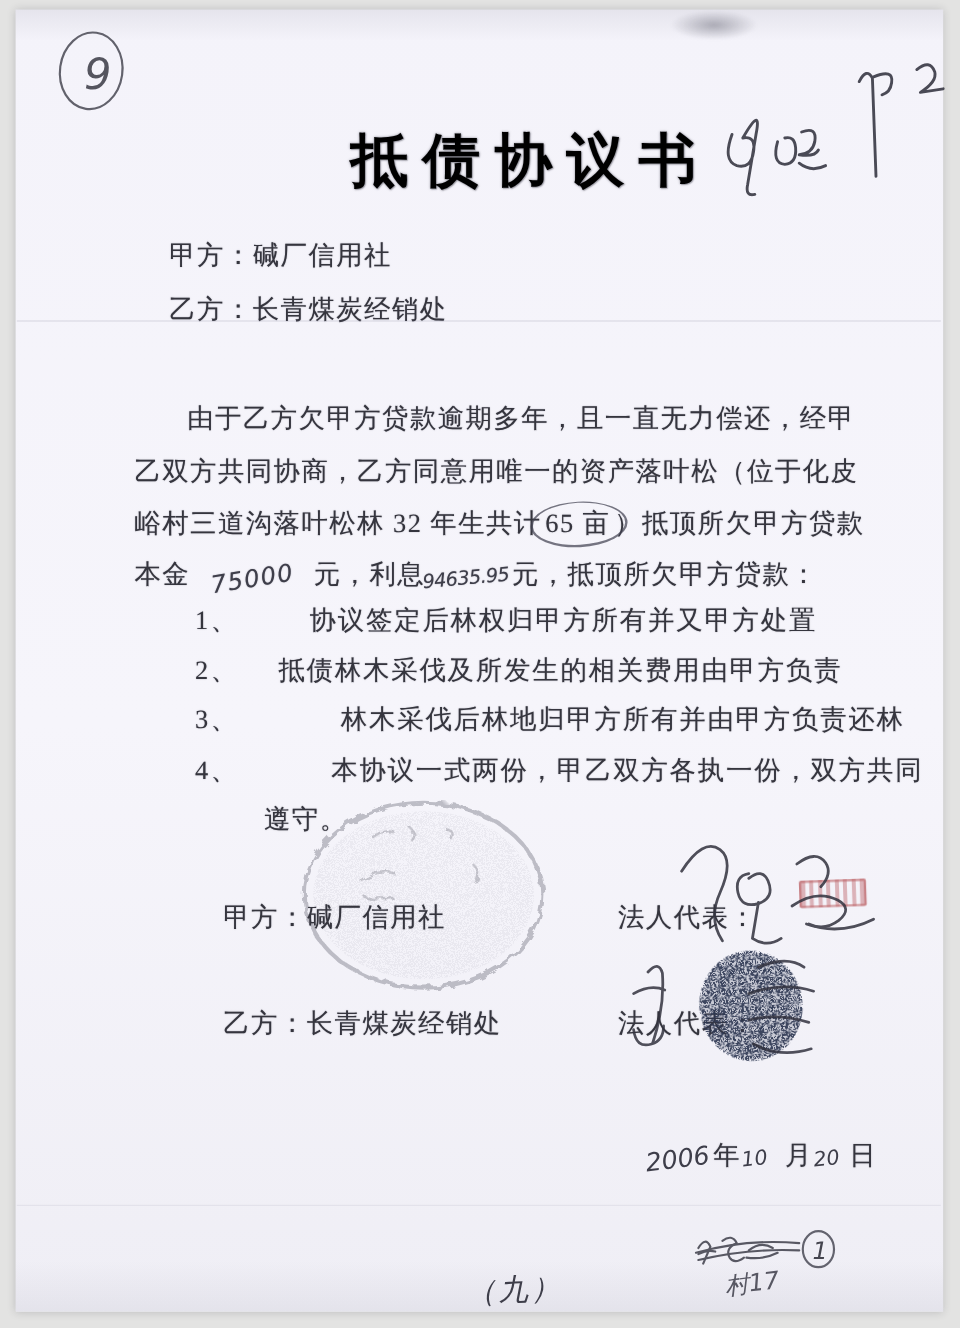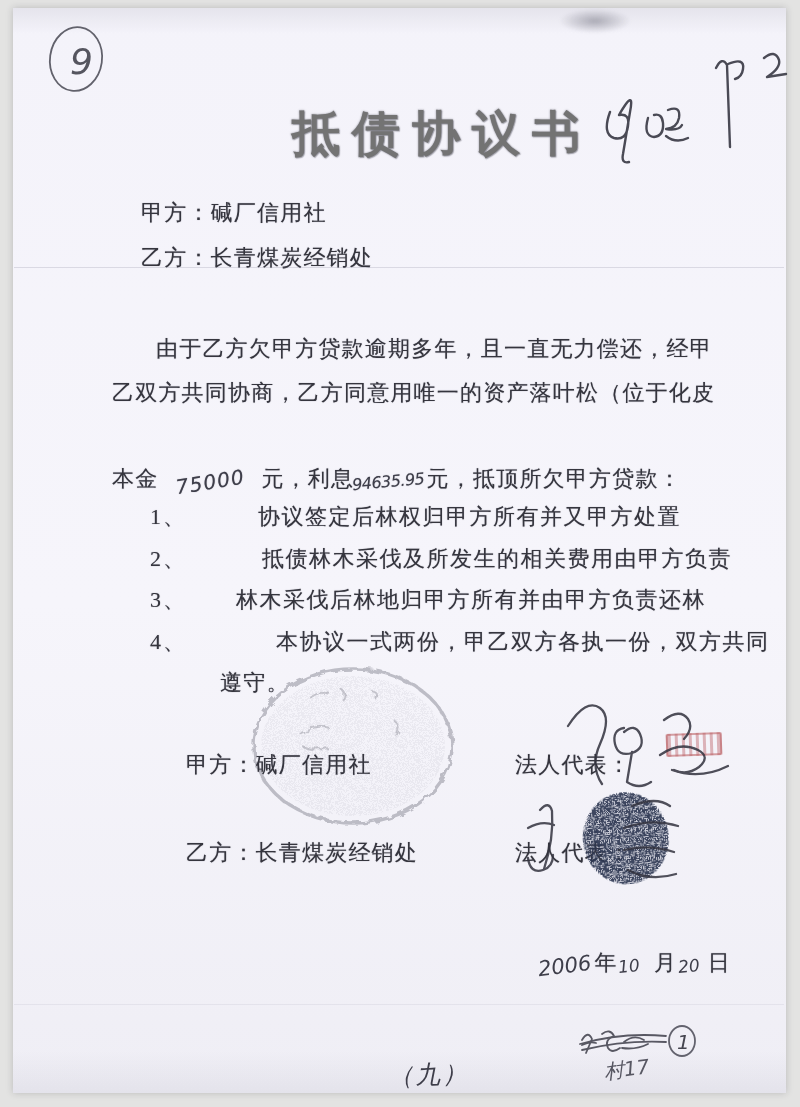--- a/index.html
+++ b/index.html
@@ -6,26 +6,26 @@
   .scene{position:relative;width:800px;height:1107px;background:#e3e3e2;overflow:hidden;
          font-family:"Liberation Serif","DejaVu Serif",serif;}
   .paper{position:absolute;left:13px;top:8px;width:773px;height:1085px;
          background:linear-gradient(180deg,#f4f3fa 0%,#f6f5fb 55%,#efeef5 100%);
          box-shadow:0 0 7px rgba(40,40,50,.22);}
   .paper::before{content:"";position:absolute;left:0;top:0;right:0;height:26px;
          background:linear-gradient(180deg,rgba(150,150,165,.16),rgba(150,150,165,0));}
   .paper::after{content:"";position:absolute;left:0;bottom:0;right:0;height:42px;
          background:linear-gradient(0deg,rgba(160,160,175,.14),rgba(160,160,175,0));}
   .abs{position:absolute;}
-  .printed{color:#35353e;text-shadow:0 0 1px rgba(64,64,76,.55);white-space:nowrap;}
+  .printed{color:#35353e;text-shadow:0 0 1px rgba(64,64,76,.55);white-space:nowrap;text-align:center;}
   .body-line{font-size:22px;letter-spacing:1.2px;line-height:30px;}
   .hw{font-family:"DejaVu Sans","Liberation Sans",sans-serif;font-style:italic;
       color:#3e3e4a;white-space:nowrap;}
   .title{font-family:"DejaVu Sans","Liberation Sans",sans-serif;font-weight:700;
-         font-size:48px;letter-spacing:12px;color:#737373;
+         font-size:48px;letter-spacing:12px;color:#000000;
          text-shadow:0 0 2px rgba(62,62,74,.65),1px 1px 1px rgba(62,62,74,.35);}
   .crease{height:1px;background:rgba(110,110,135,.20);filter:blur(.4px);}
   .smudge{background:radial-gradient(closest-side,rgba(80,80,95,.42),rgba(80,80,95,0) 72%);
           filter:blur(1.5px);}
   .term-row{display:flex;}
   .term-num{width:62px;font-size:22px;letter-spacing:2px;}
   .term-text{font-size:22px;letter-spacing:1.5px;}
   .circle-65{position:relative;display:inline-block;padding:0 3px;}
   .circle-65 .ring{position:absolute;left:-9px;right:-12px;top:-3px;bottom:-5px;
         border:2px solid rgba(66,66,82,.72);border-top-width:1px;border-radius:50%;
@@ -68,37 +68,40 @@
   </div>
   <div class="abs printed body-line" style="left:141px;top:243px;">
     <span>乙方：</span><span>长青煤炭经销处</span>
   </div>
 
   <div class="abs crease" style="left:14px;top:267px;width:770px;"></div>
   <div class="abs crease" style="left:14px;top:1004px;width:770px;opacity:.5;"></div>
 
   <div class="abs printed body-line" style="left:112px;top:378px;">乙双方共同协商，乙方同意用唯一的资产落叶松（位于化皮</div>
   <div class="abs printed body-line" style="left:156px;top:334px;">由于乙方欠甲方贷款逾期多年，且一直无力偿还，经甲</div>
+  <div class="abs printed body-line" style="left:112px;top:421px;">
+    <span>峪村三道沟落叶松林 32 年生共计</span><span class="circle-65"><span class="ring"></span><span>65 亩</span></span><span>）抵顶所欠甲方贷款</span>
+  </div>
   <div class="abs printed body-line" style="left:112px;top:464px;">
     <span>本金</span>
     <span class="hw" style="display:inline-block;font-size:20px;transform:rotate(-9deg) translateY(3px);margin:0 10px;">75000</span>
     <span>元，利息</span><span class="hw" style="display:inline-block;font-size:16px;letter-spacing:-.5px;transform:rotate(-5deg) translateY(1px);margin:0 2px 0 -2px;">94635.95</span><span>元，抵顶所欠甲方贷款：</span>
   </div>
 
   <div class="abs printed term-row" style="left:150px;top:502px;">
     <span class="term-num">1、</span>
     <span class="term-text" style="margin-left:46px;font-family:Liberation Serif, serif;">协议签定后林权归甲方所有并又甲方处置</span>
   </div>
   <div class="abs printed term-row" style="left:150px;top:544px;">
     <span class="term-num">2、</span>
-    <span class="term-text" style="margin-left:50px;">抵债林木采伐及所发生的相关费用由甲方负责</span>
+    <span class="term-text" style="margin-left:20px;">抵债林木采伐及所发生的相关费用由甲方负责</span>
   </div>
   <div class="abs printed term-row" style="left:150px;top:585px;">
     <span class="term-num">3、</span>
-    <span class="term-text" style="margin-left:24px;">林木采伐后林地归甲方所有并由甲方负责还林</span>
+    <span class="term-text" style="margin-left:72px;">林木采伐后林地归甲方所有并由甲方负责还林</span>
   </div>
   <div class="abs printed term-row" style="left:150px;top:627px;">
     <span class="term-num">4、</span>
     <span class="term-text" style="margin-left:64px;">本协议一式两份，甲乙双方各执一份，双方共同</span>
   </div>
   <div class="abs printed body-line" style="left:220px;top:668px;z-index:3;">遵守。</div>
 
   <svg class="abs" style="left:244px;top:662px;z-index:1;" width="218" height="172" viewBox="0 0 218 172">
     <defs>
       <filter id="rough" x="-20%" y="-20%" width="140%" height="140%">

